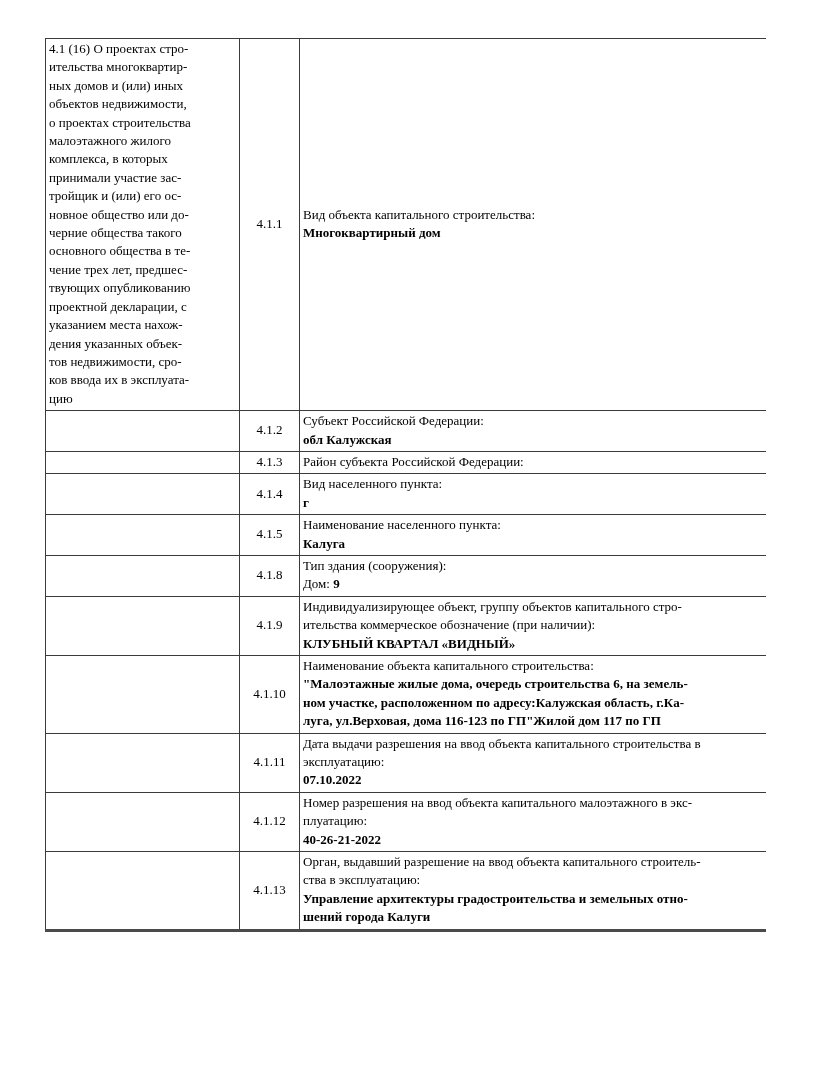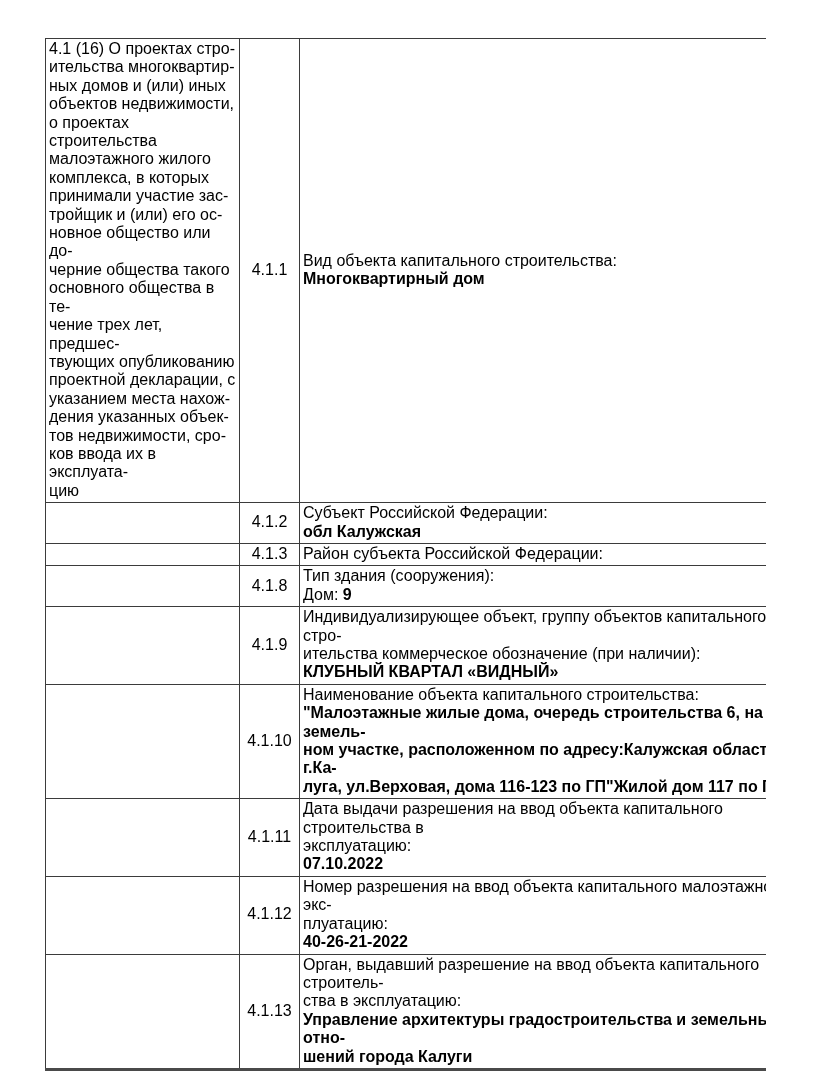--- a/index.html
+++ b/index.html
@@ -5,22 +5,22 @@
   html, body {
     margin: 0;
     padding: 0;
     background: #ffffff;
   }
   .page {
     position: relative;
     width: 766px;
     height: 1080px;
     background: #ffffff;
-    font-family: Liberation Sans, sans-serif;
-    font-size: 16px;
+    font-family: Liberation Serif, serif;
+    font-size: 13px;
     color: #000000;
     overflow: hidden;
   }
   table.decl {
     position: absolute;
     left: 45px;
     top: 38px;
     width: 746px;
     border-collapse: collapse;
     table-layout: fixed;
@@ -90,20 +90,36 @@
       <tr>
         <td class="c1"></td>
         <td class="c2"><span>4.1.3</span></td>
         <td class="c3">
           <div class="pre">Район субъекта Российской Федерации:</div>
           <div class="pre val"><span class="vp"></span><span class="vb"></span></div>
         </td>
       </tr>
       <tr>
         <td class="c1"></td>
+        <td class="c2"><span>4.1.4</span></td>
+        <td class="c3">
+          <div class="pre">Вид населенного пункта:</div>
+          <div class="pre val"><span class="vp"></span><span class="vb">г</span></div>
+        </td>
+      </tr>
+      <tr>
+        <td class="c1"></td>
+        <td class="c2"><span>4.1.5</span></td>
+        <td class="c3">
+          <div class="pre">Наименование населенного пункта:</div>
+          <div class="pre val"><span class="vp"></span><span class="vb">Калуга</span></div>
+        </td>
+      </tr>
+      <tr>
+        <td class="c1"></td>
         <td class="c2"><span>4.1.8</span></td>
         <td class="c3">
           <div class="pre">Тип здания (сооружения):</div>
           <div class="pre val"><span class="vp">Дом: </span><span class="vb">9</span></div>
         </td>
       </tr>
       <tr>
         <td class="c1"></td>
         <td class="c2"><span>4.1.9</span></td>
         <td class="c3">

